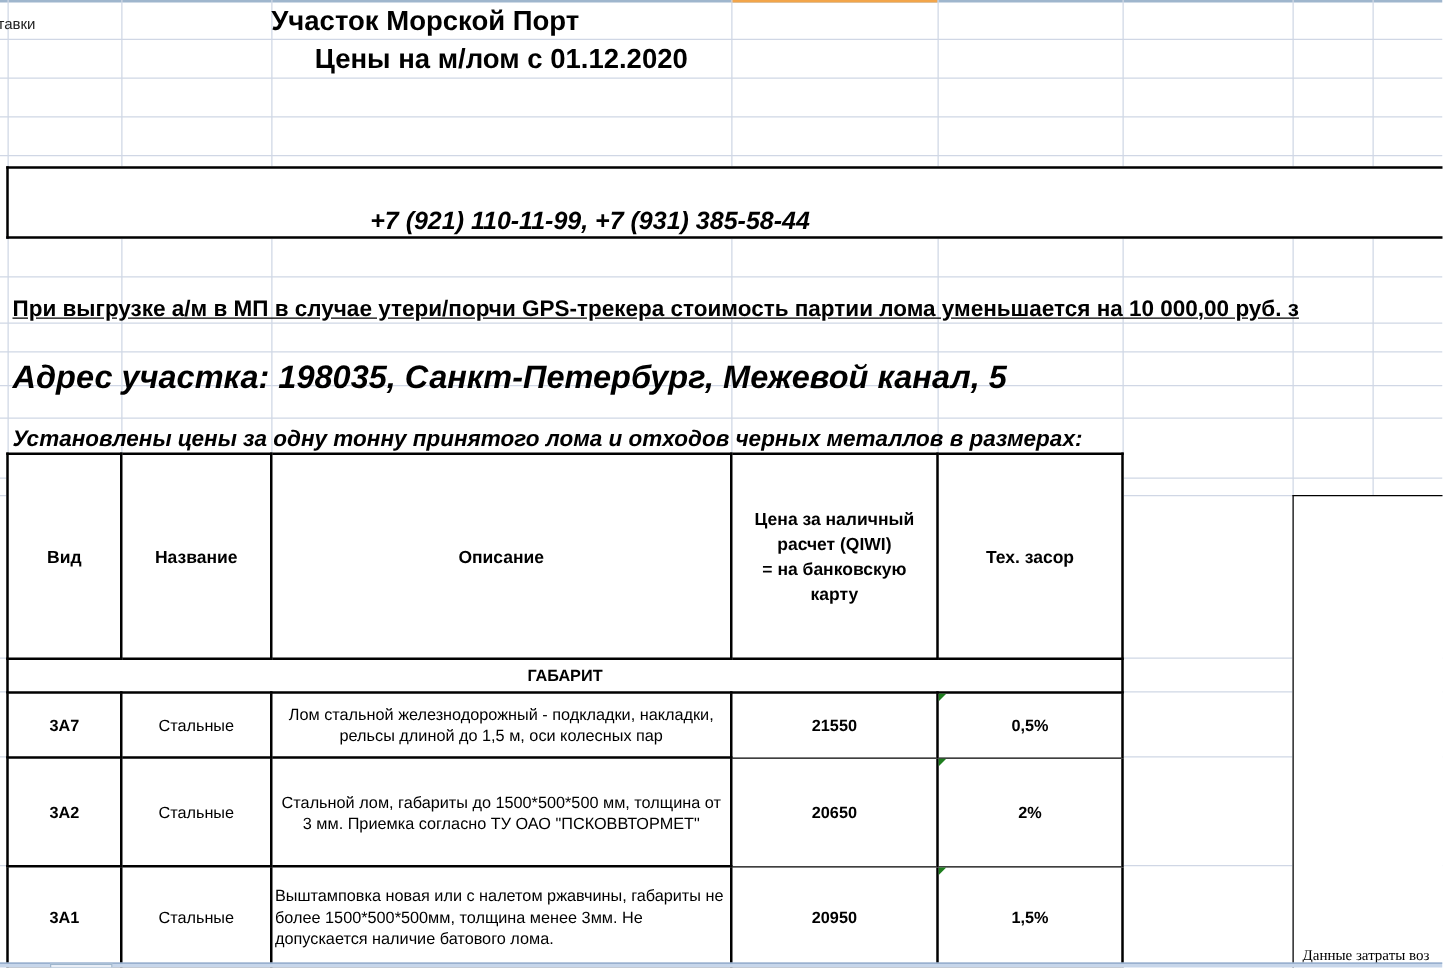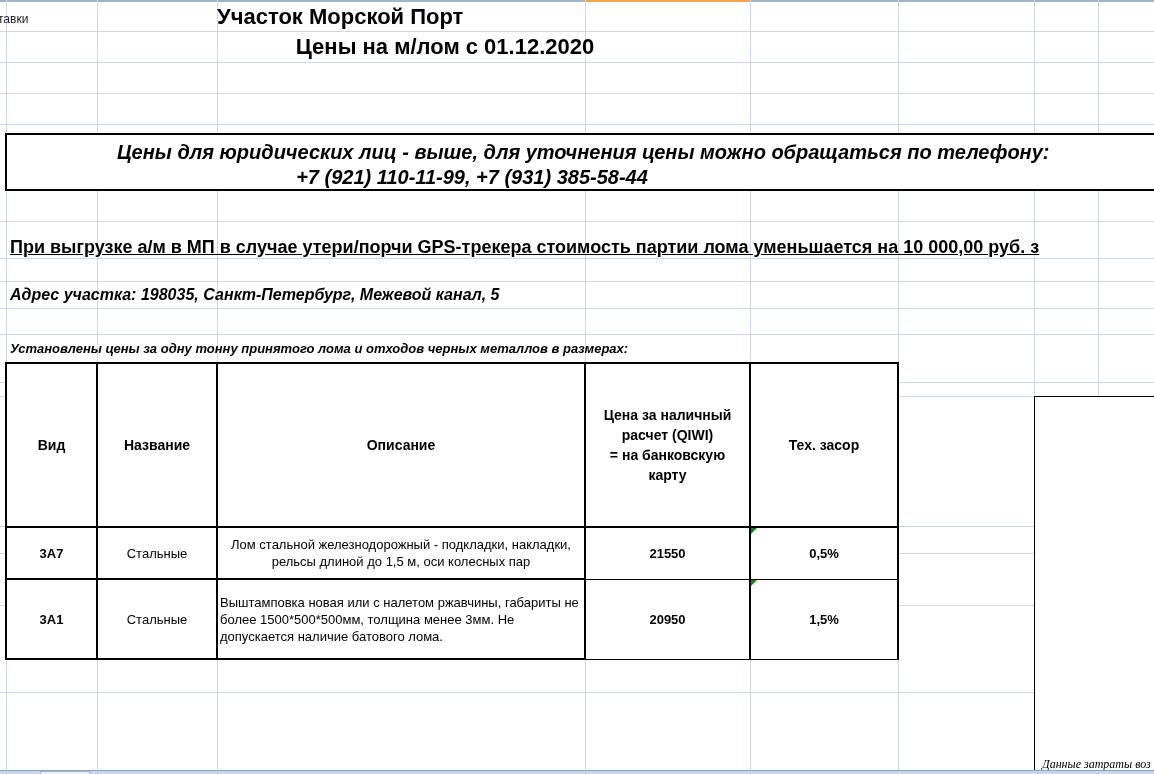--- a/index.html
+++ b/index.html
@@ -10,34 +10,34 @@
     color:#000;
   }
   .grid { position:absolute; inset:0; pointer-events:none; }
   .vline { position:absolute; top:0; width:1px; background:#d0d7e5; height:774px; }
   .hline { position:absolute; left:0; height:1px; background:#d0d7e5; width:1154px; }
   .topbar { position:absolute; left:0; top:0; width:1154px; height:2px; background:#9fb6cd; }
   .topsel { position:absolute; left:585px; top:0; width:165px; height:2px; background:#f2a54a; }
 
   .abs { position:absolute; white-space:nowrap; }
   .title1 { left:217px; width:368px; top:4px; font-weight:bold; font-size:22px; }
-  .title2 { left:217px; width:368px; top:34px; text-align:center; font-weight:bold; font-size:22px;padding-left:44px; }
+  .title2 { left:217px; width:368px; top:34px; text-align:center; font-weight:bold; font-size:22px; }
   .cutlabel { left:-8px; top:12px; font-size:12px; color:#222; }
 
   .notice {
     position:absolute; left:5px; top:133px; width:1160px; height:54px;
     border:2px solid #000; border-right:none; background:#fff;
     font-weight:bold; font-style:italic; font-size:20px;
   }
   .notice .l1 { position:absolute; left:110px; top:6px; white-space:nowrap; }
   .notice .l2 { position:absolute; left:0; width:800px; top:31px; text-align:center; white-space:nowrap; padding-left:0; }
 
   .gps { left:10px; top:237px; font-weight:bold; font-size:18px; text-decoration:underline; }
-  .addr { left:10px; top:286px; font-weight:bold; font-style:italic; font-size:16px; }
-  .estab { left:10px; top:341px; font-weight:bold; font-style:italic; font-size:13px; }
+  .addr { left:10px; top:286px; font-weight:bold; font-style:italic; font-size:26px; }
+  .estab { left:10px; top:341px; font-weight:bold; font-style:italic; font-size:18px; }
 
   table.price {
     position:absolute; left:5px; top:362px; border-collapse:collapse; background:#fff;
     table-layout:fixed;
   }
   table.price td, table.price th {
     border:2px solid #000; padding:0 2px; text-align:center; vertical-align:middle;
     font-size:13px;
   }
   table.price th { font-weight:bold; font-size:14px; }
@@ -51,21 +51,21 @@
   .desc.left { text-align:left !important; }
   .num { font-weight:bold; font-size:16px; position:relative; }
   .tri { position:absolute; left:0; top:0; width:0; height:0;
          border-top:6px solid #1e7e1e; border-right:6px solid transparent; }
 
   .sidebox {
     position:absolute; left:1034px; top:396px; width:140px; height:378px;
     border:1px solid #000; border-right:none; background:#fff;
   }
   .sidebox .t { position:absolute; left:7px; top:18px; font-weight:bold; font-size:13px; text-decoration:underline; line-height:19px; white-space:nowrap; }
-  .sidebox .b { position:absolute; left:7px; top:360px; font-family:"Liberation Serif", serif; font-size:12px; white-space:nowrap;font-style:italic; }
+  .sidebox .b { position:absolute; left:7px; top:360px; font-family:"Liberation Serif", serif; font-size:12px; white-space:nowrap; }
 
   .hscroll { position:absolute; left:0; top:770px; width:1154px; height:4px; background:#c7d6ea; border-top:1px solid #8aa4c6; }
   .hscroll .thumb { position:absolute; left:40px; top:0; width:50px; height:4px; background:#e8eef7; border:1px solid #9fb6cd; box-sizing:border-box; }
 </style>
 </head>
 <body>
 
 <div class="grid">
   <div class="topbar"></div>
   <div class="topsel"></div>
@@ -92,21 +92,20 @@
   <div class="hline" style="top:553px"></div>
   <div class="hline" style="top:605px"></div>
   <div class="hline" style="top:692px"></div>
 </div>
 
 <div class="abs cutlabel">ставки</div>
 <div class="abs title1">Участок Морской Порт</div>
 <div class="abs title2">Цены на м/лом с 01.12.2020</div>
 
 <div class="notice">
-  <div class="l1">Цены для юридических лиц - выше, для уточнения цены можно обращаться по телефону:</div>
   <div class="l2" style="left:0;width:1210px;text-align:center;padding-right:280px;box-sizing:border-box;">+7 (921) 110-11-99, +7 (931) 385-58-44</div>
 </div>
 
 <div class="abs gps">При выгрузке а/м в МП в случае утери/порчи GPS-трекера стоимость партии лома уменьшается на 10 000,00 руб. з</div>
 <div class="abs addr">Адрес участка: 198035, Санкт-Петербург, Межевой канал, 5</div>
 <div class="abs estab">Установлены цены за одну тонну принятого лома и отходов черных металлов в размерах:</div>
 
 <table class="price">
   <colgroup>
     <col style="width:91px">
@@ -121,26 +120,36 @@
     <th>Название</th>
     <th>Описание</th>
     <th class="pricehead">
       <div>Цена за наличный</div>
       <div>расчет (QIWI)</div>
       <div>= на банковскую</div>
       <div>карту</div>
     </th>
     <th>Тех. засор</th>
   </tr>
+  <tr class="cat" style="height:27px">
+    <td colspan="5">ГАБАРИТ</td>
+  </tr>
   <tr style="height:52px">
     <td class="code">3А7</td>
     <td>Стальные</td>
     <td class="desc">Лом стальной железнодорожный - подкладки, накладки, рельсы длиной до 1,5 м, оси колесных пар</td>
     <td class="num thin">21550</td>
     <td class="num thin thin-l"><span class="tri"></span><span>0,5%</span></td>
+  </tr>
+  <tr style="height:87px">
+    <td class="code">3А2</td>
+    <td>Стальные</td>
+    <td class="desc center">Стальной лом, габариты до 1500*500*500 мм, толщина от 3 мм. Приемка согласно ТУ ОАО "ПСКОВВТОРМЕТ"</td>
+    <td class="num thin">20650</td>
+    <td class="num thin thin-l"><span class="tri"></span><span>2%</span></td>
   </tr>
   <tr style="height:80px">
     <td class="code">3А1</td>
     <td>Стальные</td>
     <td class="desc left">Выштамповка новая или с налетом ржавчины, габариты не более 1500*500*500мм, толщина менее 3мм. Не допускается наличие батового лома.</td>
     <td class="num thin">20950</td>
     <td class="num thin thin-l"><span class="tri"></span><span>1,5%</span></td>
   </tr>
 </tbody>
   </table>

